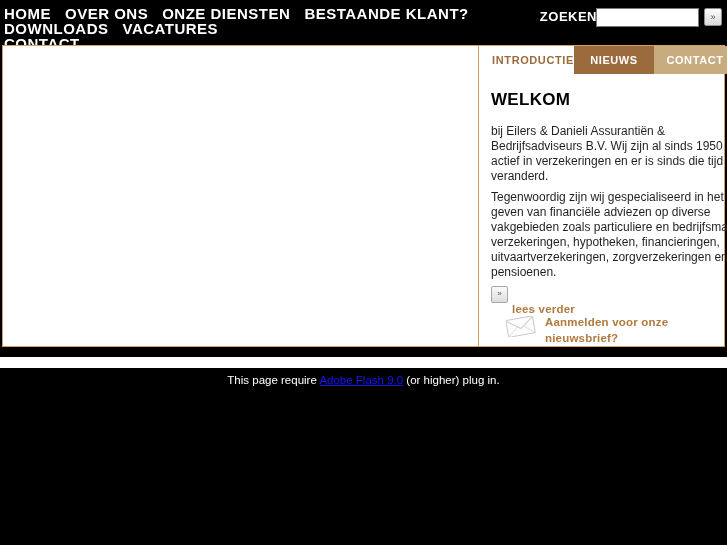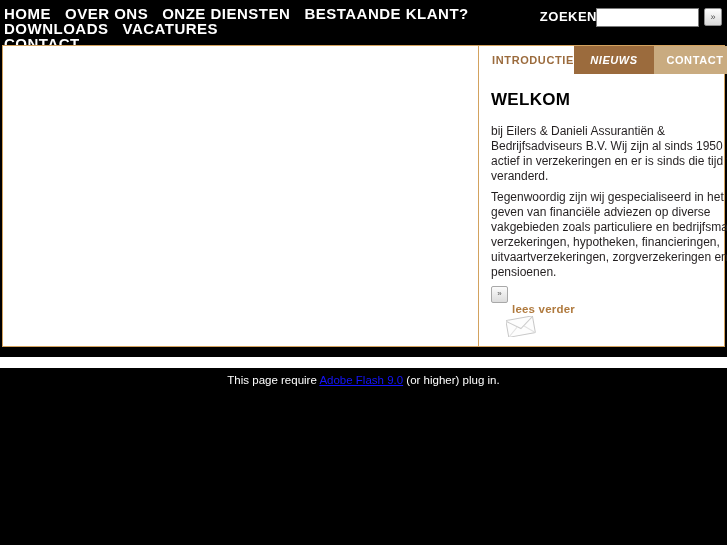--- a/index.html
+++ b/index.html
@@ -154,21 +154,20 @@
   }
   .tab.active {
     background: #ffffff;
     color: #9b6b3d;
     width: 82px;
   }
   .tab.mid {
     background: #9b6b3d;
     color: #ffffff;
     width: 80px;
-    font-style: italic;
   }
   .tab.last {
     background: #c9ab80;
     color: #ffffff;
     width: 82px;
   }
 
   #panel-body {
     position: absolute;
     left: 0;
@@ -359,20 +358,21 @@
         <div id="newsletter-row">
           <span id="envelope-icon">
             <svg width="30" height="21" viewBox="0 0 30 21" xmlns="http://www.w3.org/2000/svg">
               <g transform="rotate(-10 15 10)">
                 <rect x="1" y="2" width="27" height="17" rx="1" fill="#fdfdfd" stroke="#c8c8c8" stroke-width="1"></rect>
                 <path d="M1.5 3 L14.5 12.5 L27.5 3" fill="none" stroke="#cccccc" stroke-width="1"></path>
                 <path d="M1.5 18.5 L11 10.5 M27.5 18.5 L18 10.5" fill="none" stroke="#e2e2e2" stroke-width="1"></path>
               </g>
             </svg>
           </span>
+          <a id="newsletter-link" href="#">Aanmelden voor onze nieuwsbrief?</a>
         </div>
       </div>
     </div>
 
   </div>
 </div>
 
 <div id="band-black-1"></div>
 <div id="band-white"></div>
 

